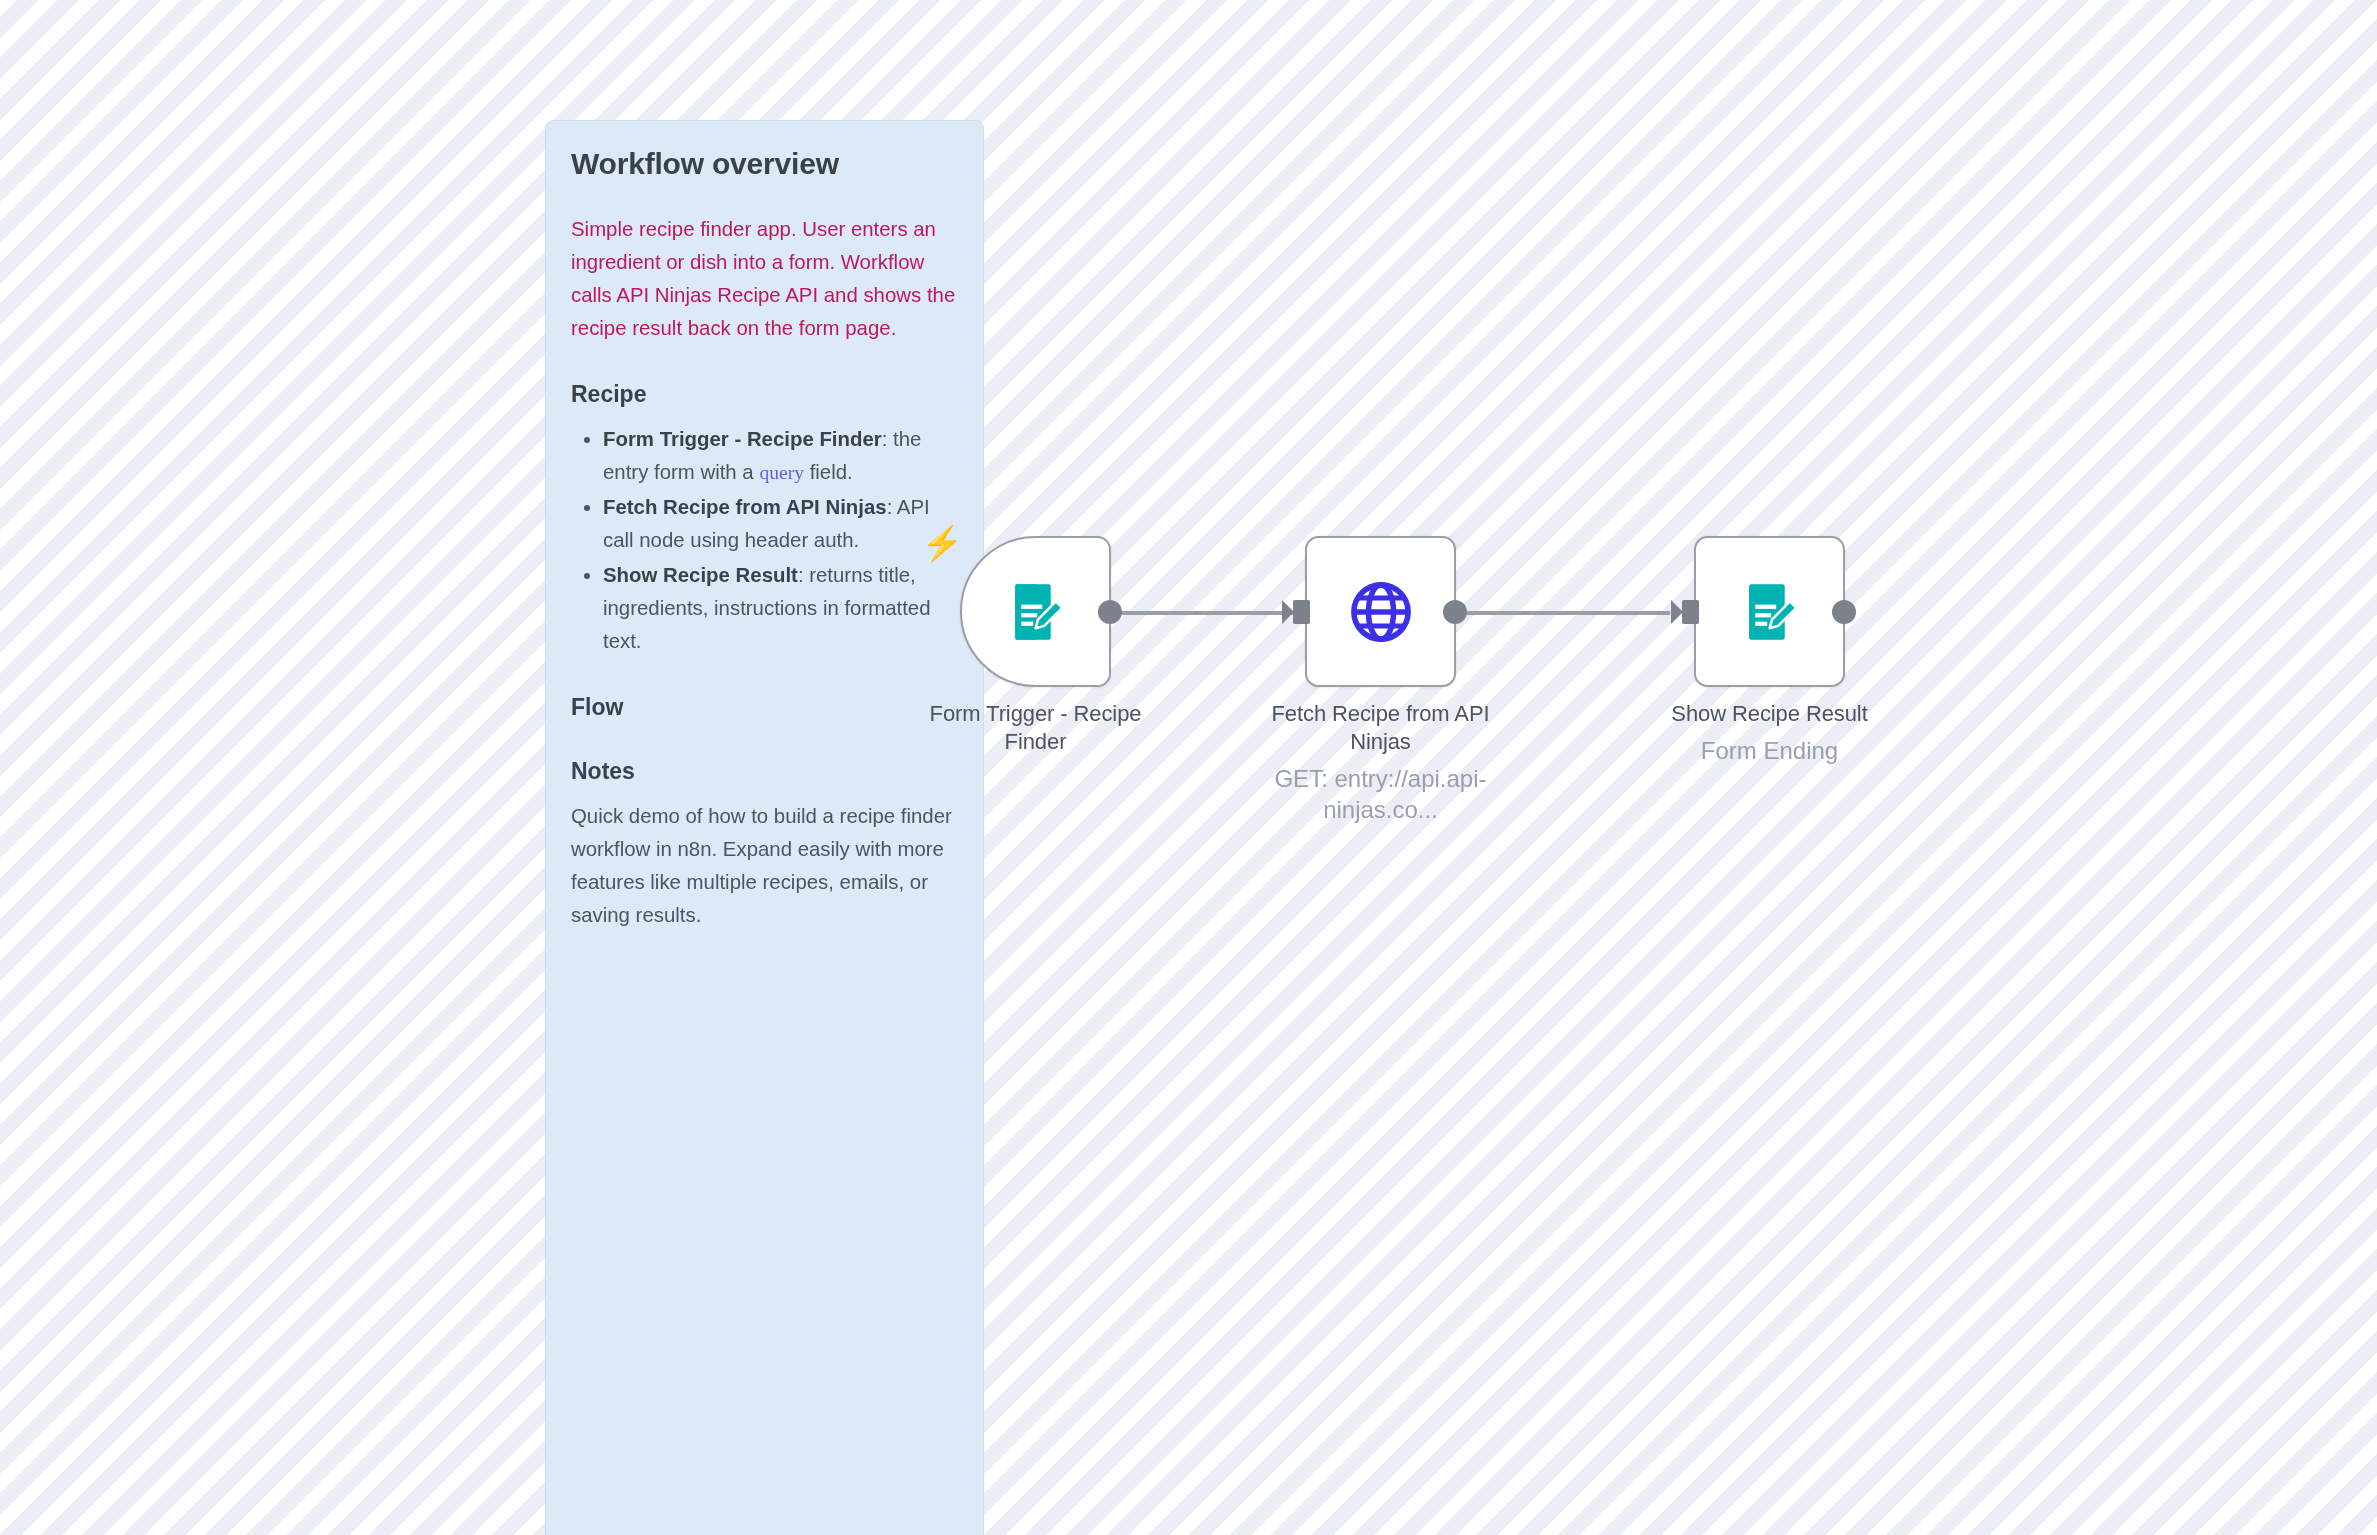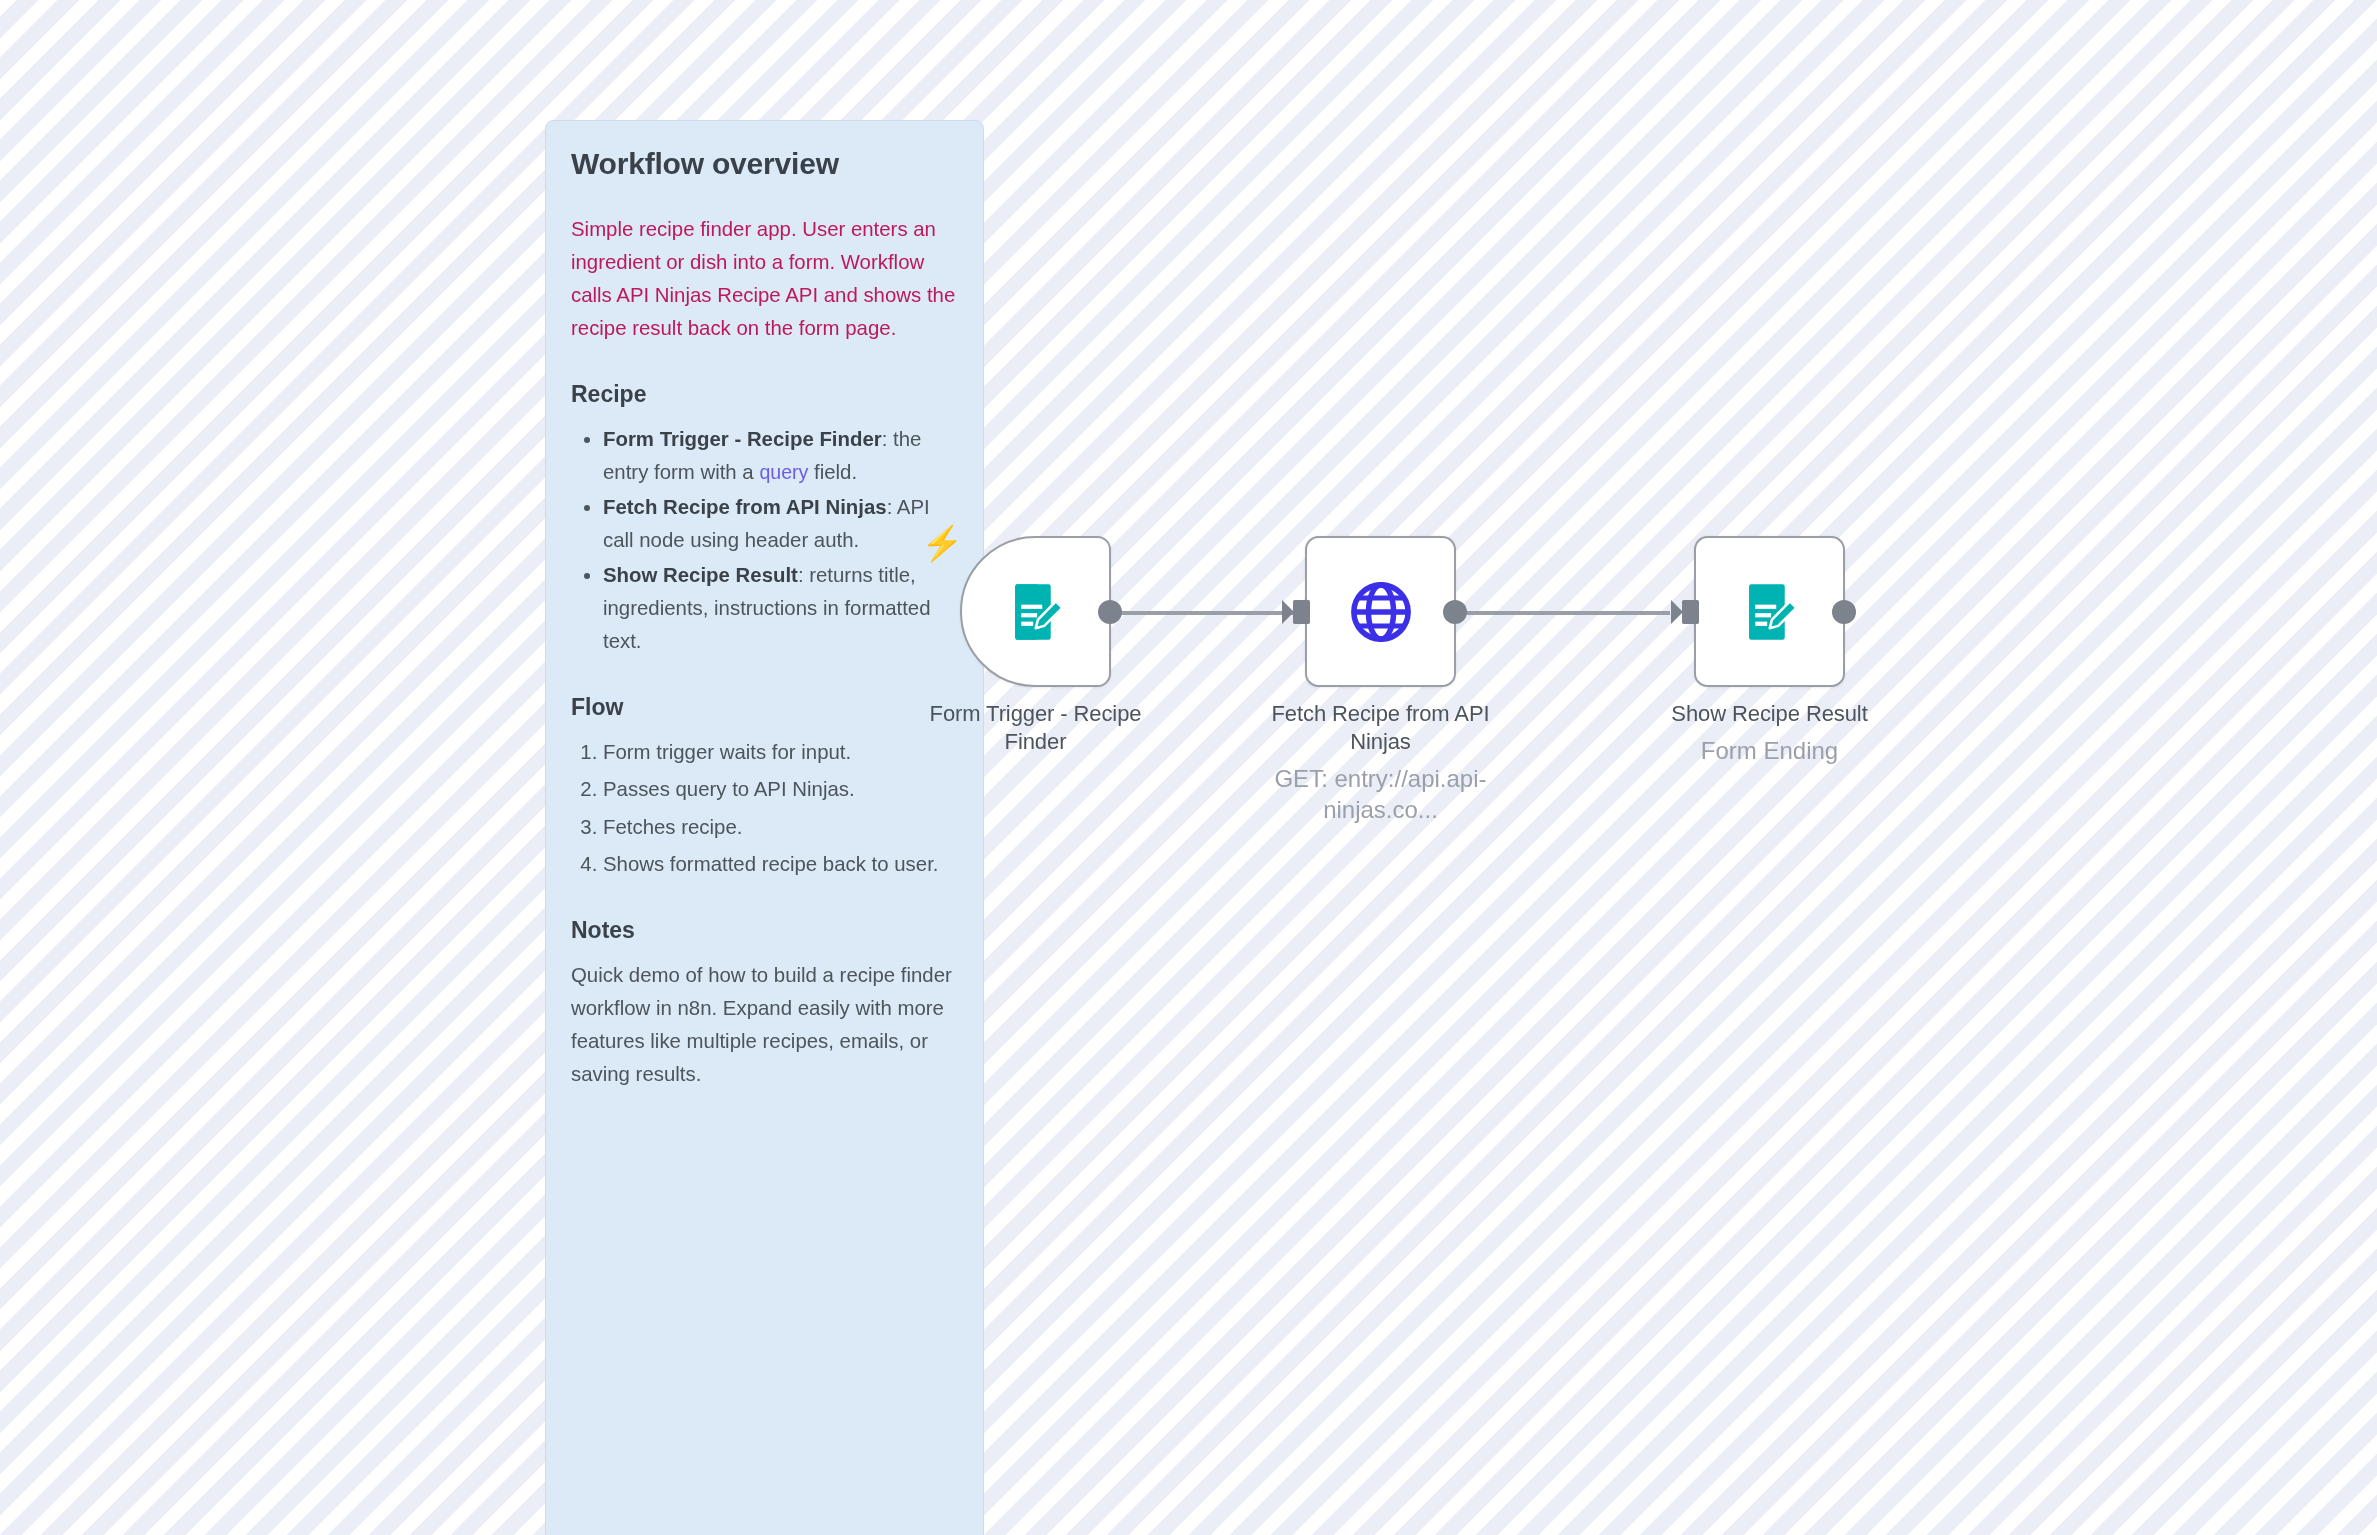--- a/index.html
+++ b/index.html
@@ -72,21 +72,21 @@
     line-height: 1.62;
     color: #4c545c;
   }
   #sticky-note ul.note-ul li,
   #sticky-note ol.note-ol li {
     margin-bottom: 1.7px;
   }
   #sticky-note ol.note-ol li { margin-bottom: 4.3px; }
   #sticky-note .b { font-weight: bold; color: #3a4149; }
   #sticky-note code.inline-code {
-    font-family: Liberation Sans, sans-serif;
+    font-family: Liberation Serif, serif;
     color: #6c5ce7;
     font-size: 19.6px;
   }
   #sticky-note .notes-para {
     font-size: 20.4px;
     line-height: 1.62;
     color: #4c545c;
     margin: 0;
   }
 
@@ -198,26 +198,20 @@
       </li>
       <li>
         <span class="b">Fetch Recipe from API Ninjas</span><span>: API call node using header auth.</span>
       </li>
       <li>
         <span class="b">Show Recipe Result</span><span>: returns title, ingredients, instructions in formatted text.</span>
       </li>
     </ul>
 
     <h3 class="note-h">Flow</h3>
-    <ol class="note-ol">
-      <li>Form trigger waits for input.</li>
-      <li>Passes query to API Ninjas.</li>
-      <li>Fetches recipe.</li>
-      <li>Shows formatted recipe back to user.</li>
-    </ol>
 
     <h3 class="note-h">Notes</h3>
     <p class="notes-para">Quick demo of how to build a recipe finder workflow in n8n. Expand easily with more features like multiple recipes, emails, or saving results.</p>
   </div>
 
   <div class="connector" style="left:1112px; width:183px;"></div>
   <div class="connector" style="left:1457px; width:213px;"></div>
 
   <div class="node-wrap" style="left:908px; top:536px;">
     <div class="node-box trigger">

